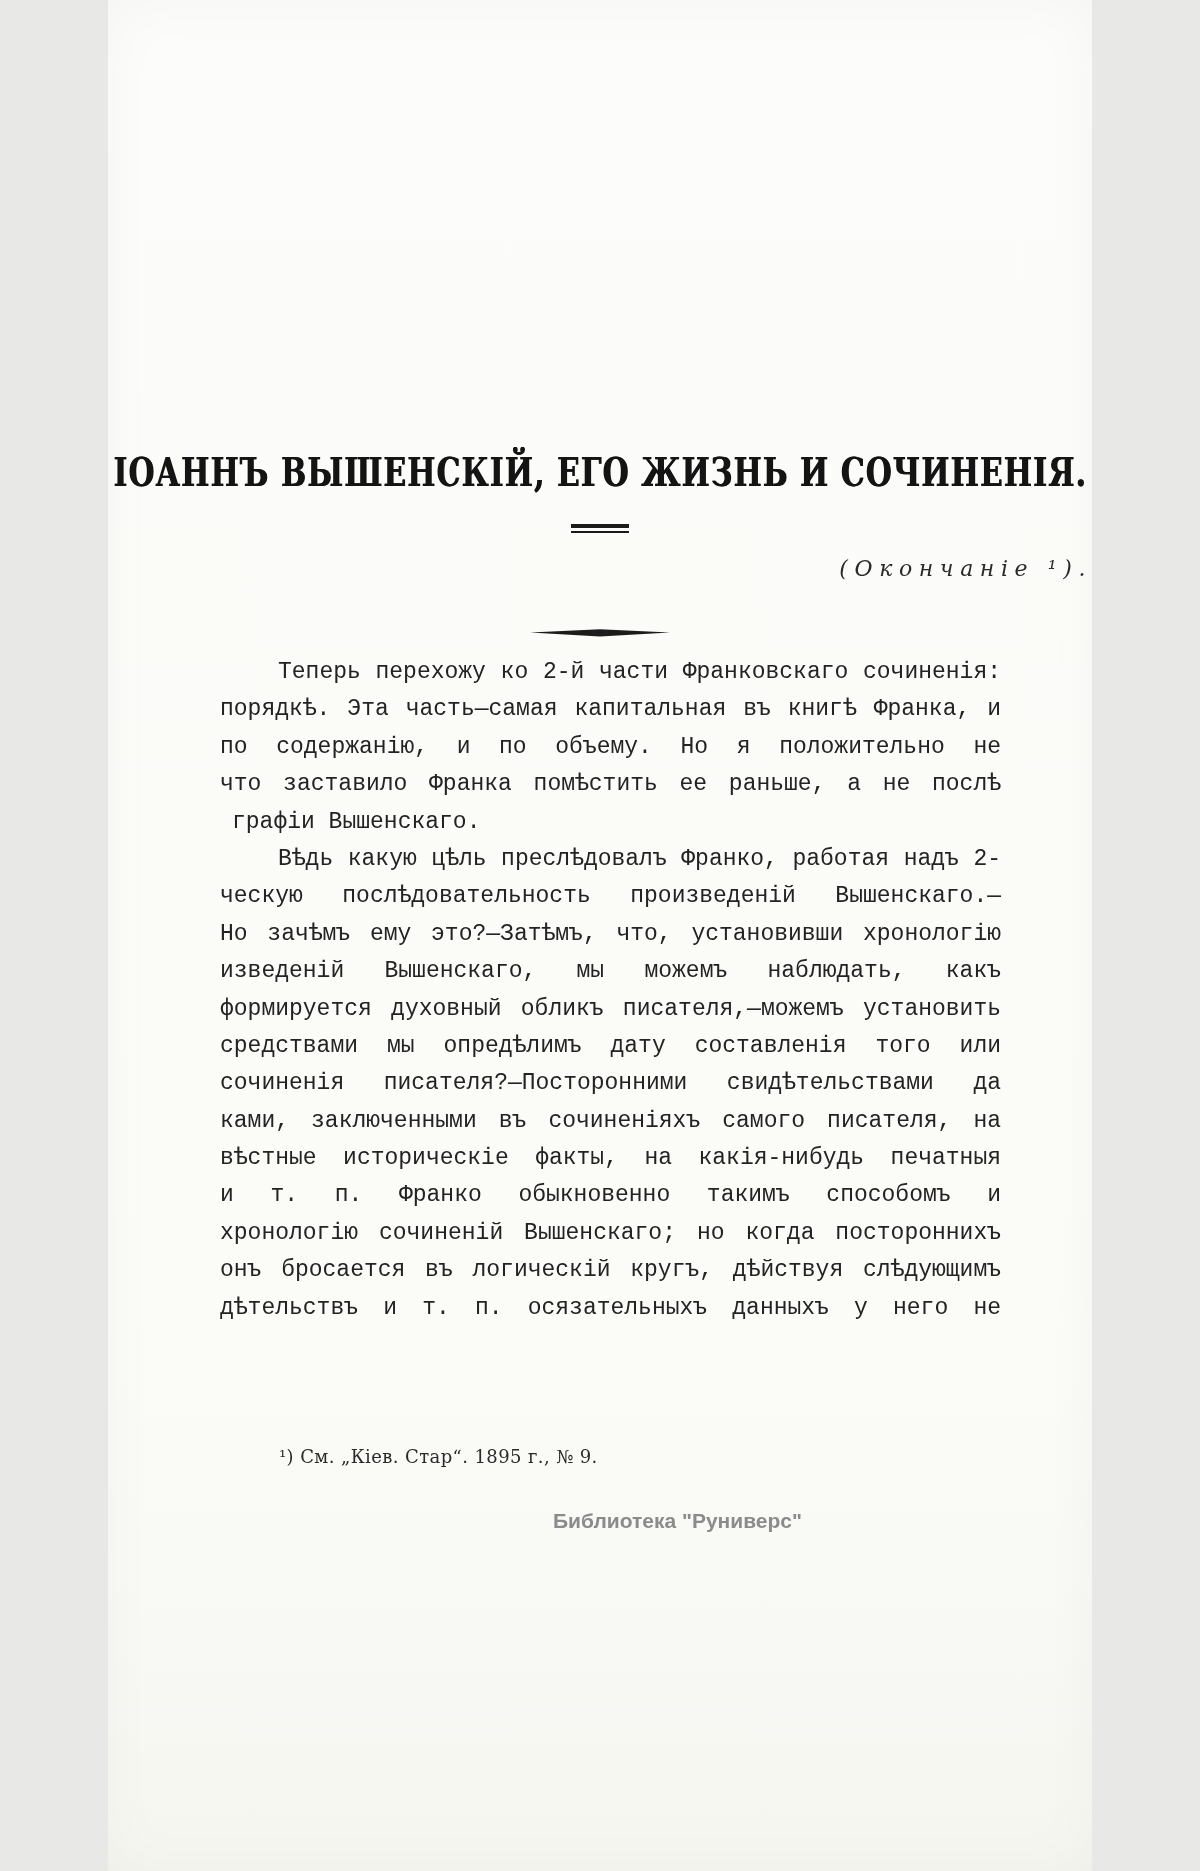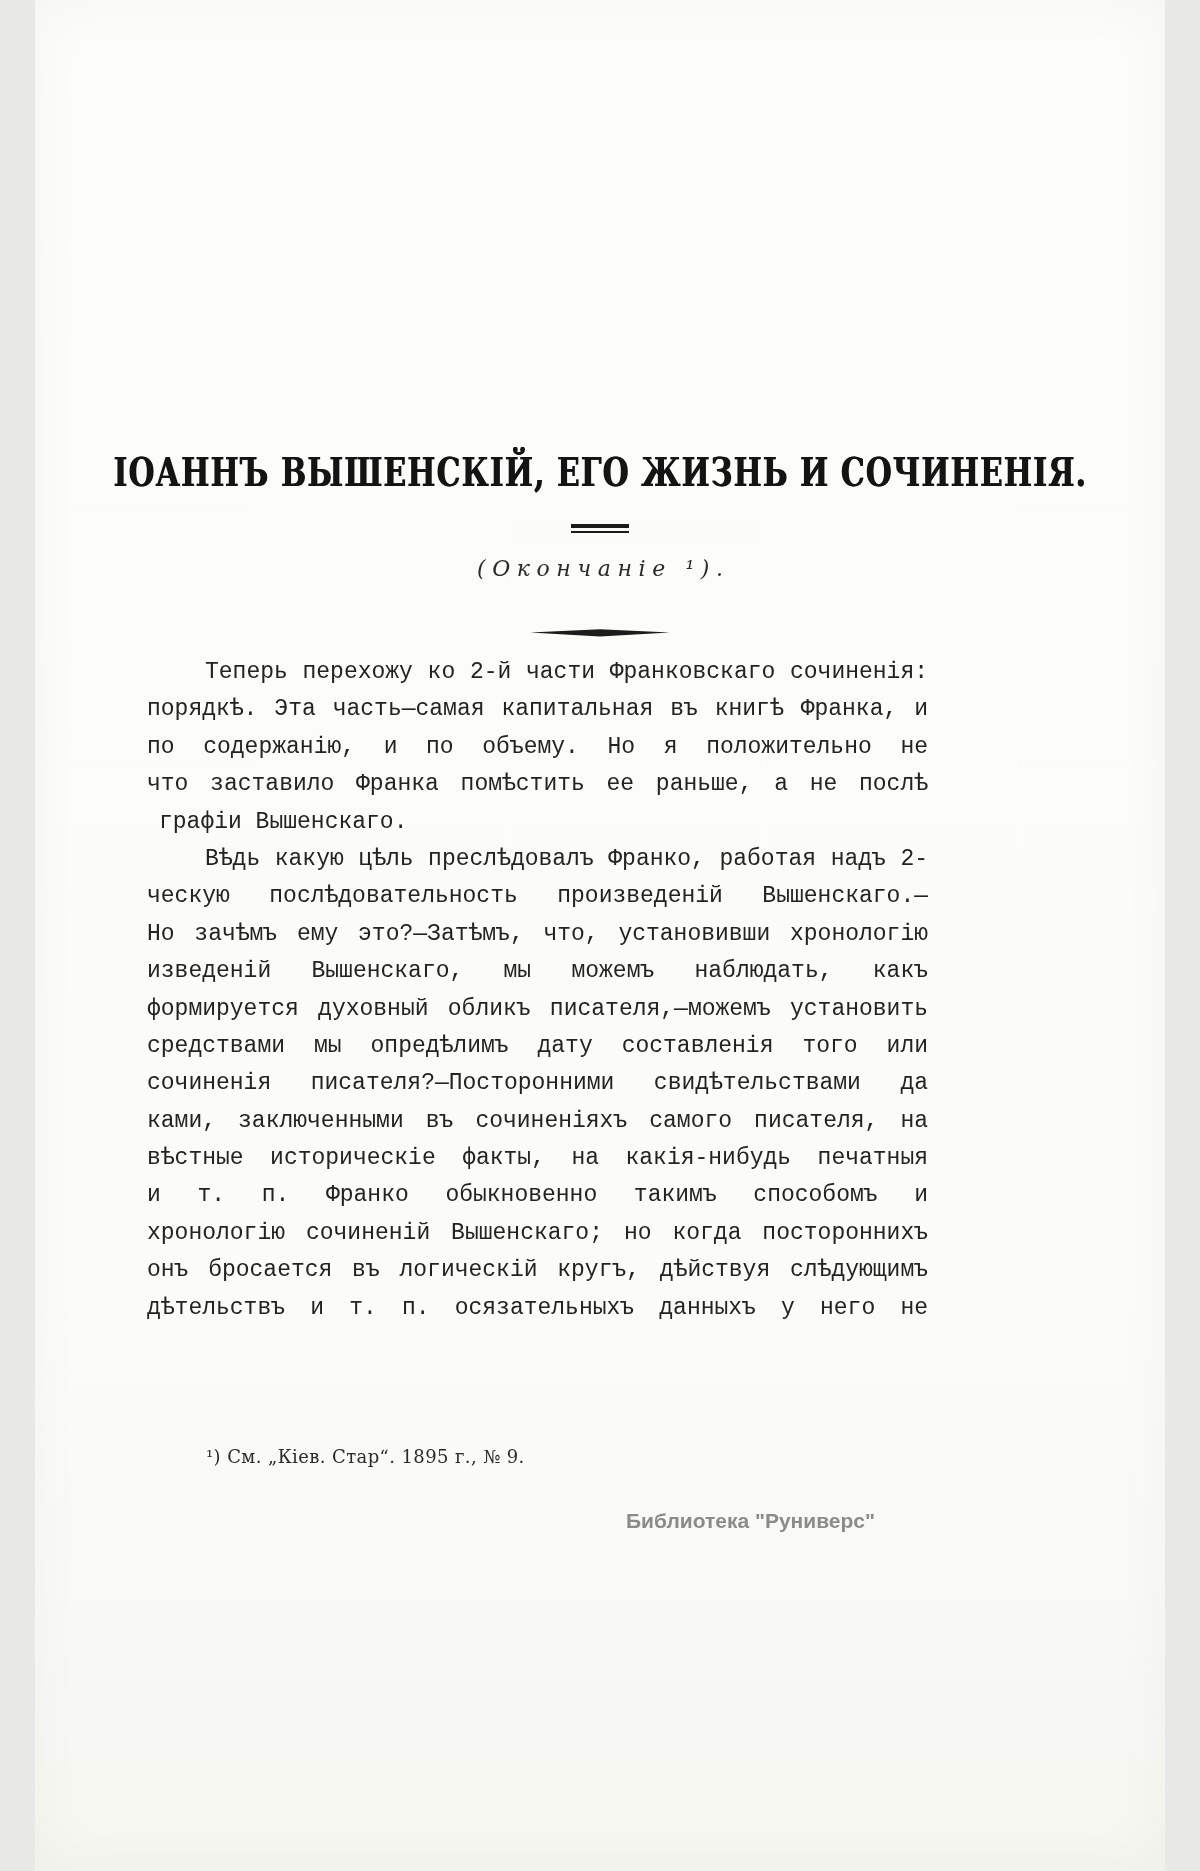--- a/index.html
+++ b/index.html
@@ -1,18 +1,18 @@
 <!DOCTYPE html>
 <html><head>
 <meta charset="utf-8">
 <style>
   html, body { margin: 0; padding: 0; background: #e8e8e6; }
   .page {
     position: relative;
-    width: 1130px;
+    width: 984px;
     height: 1871px;
     margin: 0 auto;
     background: linear-gradient(180deg, #fcfcfa 0%, #fbfbf8 70%, #f6f6f1 100%);
     box-shadow: inset 0 0 60px rgba(0,0,0,0.03);
     font-family: "DejaVu Serif", serif;
     color: #242424;
     overflow: hidden;
   }
   .title {
     position: absolute;
@@ -37,21 +37,21 @@
     transform: translateX(-50%);
     width: 58px;
   }
   .rule-double .thick { height: 4px; background: #1b1b1b; margin-bottom: 3px; }
   .rule-double .thin  { height: 1.5px; background: #1b1b1b; }
   .subtitle {
     position: absolute;
     top: 556px;
     left: 0;
     width: 100%;
-    text-align: center;
+    text-align: right;
     font-style: italic;
     font-size: 22px;
     letter-spacing: 0.30em;
     padding-left: 0.30em; 
     color: #2a2a2a;
     box-sizing: border-box;
   }
   .ornament {
     position: absolute;
     top: 622px;

